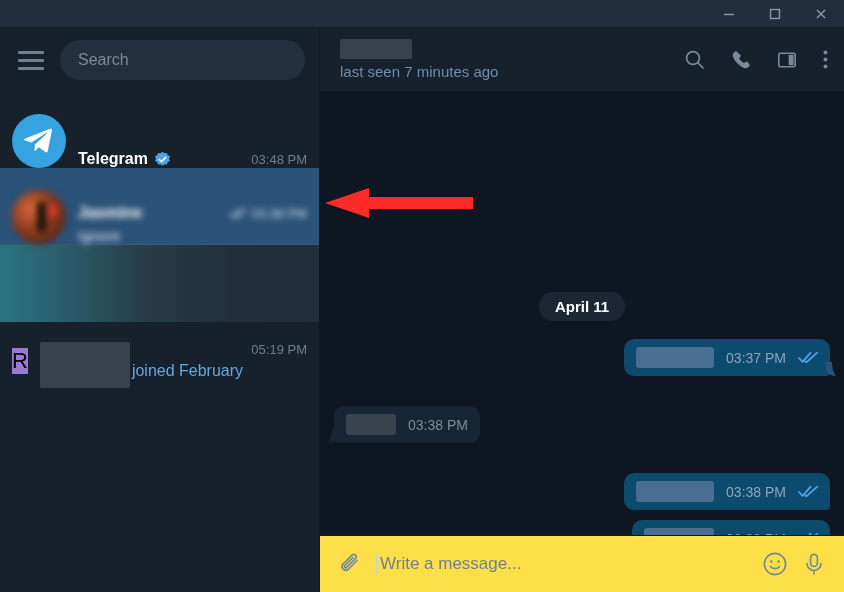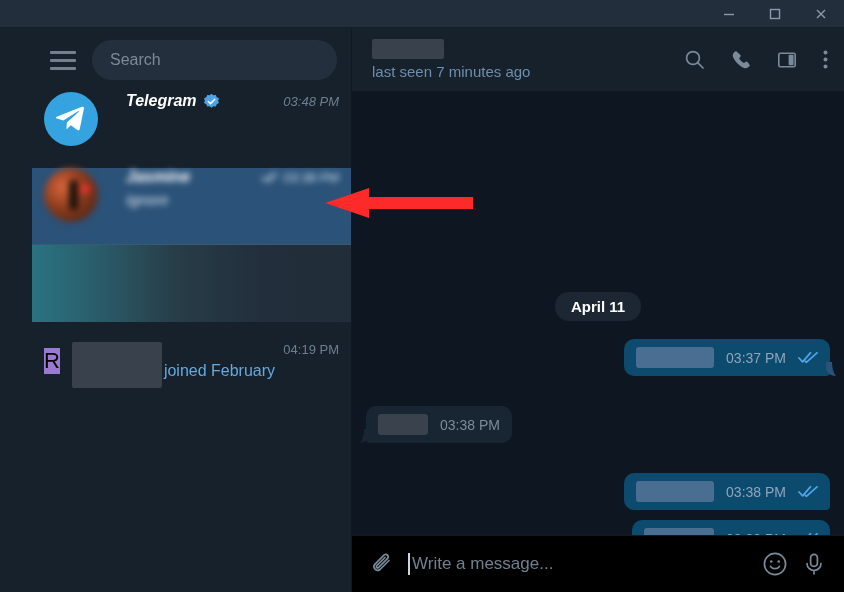--- a/index.html
+++ b/index.html
@@ -28,21 +28,20 @@
   
   .body { flex: 1 1 auto; display: flex; min-height: 0; }
 
   
   .sidebar {
     width: 320px; flex: 0 0 320px;
     background: #17212b;
     display: flex; flex-direction: column;
     border-right: 1px solid #101820;
     overflow: hidden;
-    margin-left: 32px;
   }
   .side-top {
     height: 64px; flex: 0 0 64px;
     display: flex; align-items: center; gap: 12px;
     padding: 0 14px 0 14px;
   }
   .hamburger {
     width: 34px; height: 34px;
     display: flex; flex-direction: column; justify-content: center; align-items: center; gap: 5px;
     cursor: pointer;
@@ -53,24 +52,23 @@
     background: #242f3d; border-radius: 20px;
     display: flex; align-items: center;
     padding: 0 18px;
     color: #7c8a98; font-size: 16px;
   }
 
   .chatlist { flex: 1 1 auto; overflow: hidden; }
 
   .chatrow {
     height: 76px; position: relative;
-    display: flex; align-items: flex-start; gap: 28px;
+    display: flex; align-items: flex-end; gap: 12px;
     padding: 0 12px;
     cursor: pointer;
-    font-style: italic;
   }
   .chatrow.selected { background: #2b5278; }
   .chatrow .avatar {
     width: 54px; height: 54px; flex: 0 0 54px; border-radius: 50%;
     display: flex; align-items: center; justify-content: center;
     color: #fff; font-size: 22px; overflow: hidden; position: relative;
   }
   .avatar.telegram { background: #34a3e0; }
   .avatar.telegram svg { width: 34px; height: 34px; display: block; margin-left: -2px; }
   .avatar.photo {
@@ -160,21 +158,21 @@
   .btime { font-size: 14px; color: #8ea5bd; white-space: nowrap; }
   .bubble.in .btime { color: #7d8b99; }
   .ticks { width: 20px; height: 13px; color: #4ea3e8; }
   .ticks svg { display: block; }
   .tail-out { position: absolute; right: -6px; bottom: 0; width: 10px; height: 14px; color: #2b5278; }
   .tail-in  { position: absolute; left: -6px; bottom: 0; width: 10px; height: 14px; color: #182533; }
 
   
   .composer {
     height: 57px; flex: 0 0 57px;
-    background: #000000;
+    background: #fde047;
     display: flex; align-items: center; gap: 14px;
     padding: 0 18px;
     border-top: 1px solid #101820;
   }
   .composer .ic { color: #7a8a99; display: flex; align-items: center; cursor: pointer; }
   .composer .ic svg { display: block; }
   .msgfield { flex: 1 1 auto; display: flex; align-items: center; color: #70808f; font-size: 17px; }
   .caret { width: 2px; height: 22px; background: #c9d6e2; margin-right: 2px; }
 
   
@@ -259,21 +257,21 @@
 
         <div class="gradrow"></div>
 
         <div class="joinrow">
           <div class="avatar letter-r">
             <span>R</span>
           </div>
           <div class="chatmeta">
             <div class="join-top">
               <span class="redact" style="width:90px;height:46px;"></span>
-              <span class="chat-time" style="margin-left:auto;align-self:flex-start;">04:19 PM</span>
+              <span class="chat-time" style="margin-left:auto;align-self:flex-start;">05:19 PM</span>
             </div>
             <div class="join-text" style="margin-top:-26px;margin-left:92px;">joined February</div>
           </div>
         </div>
 
       </div>
     </div>
 
     <div class="chatpanel">
 

